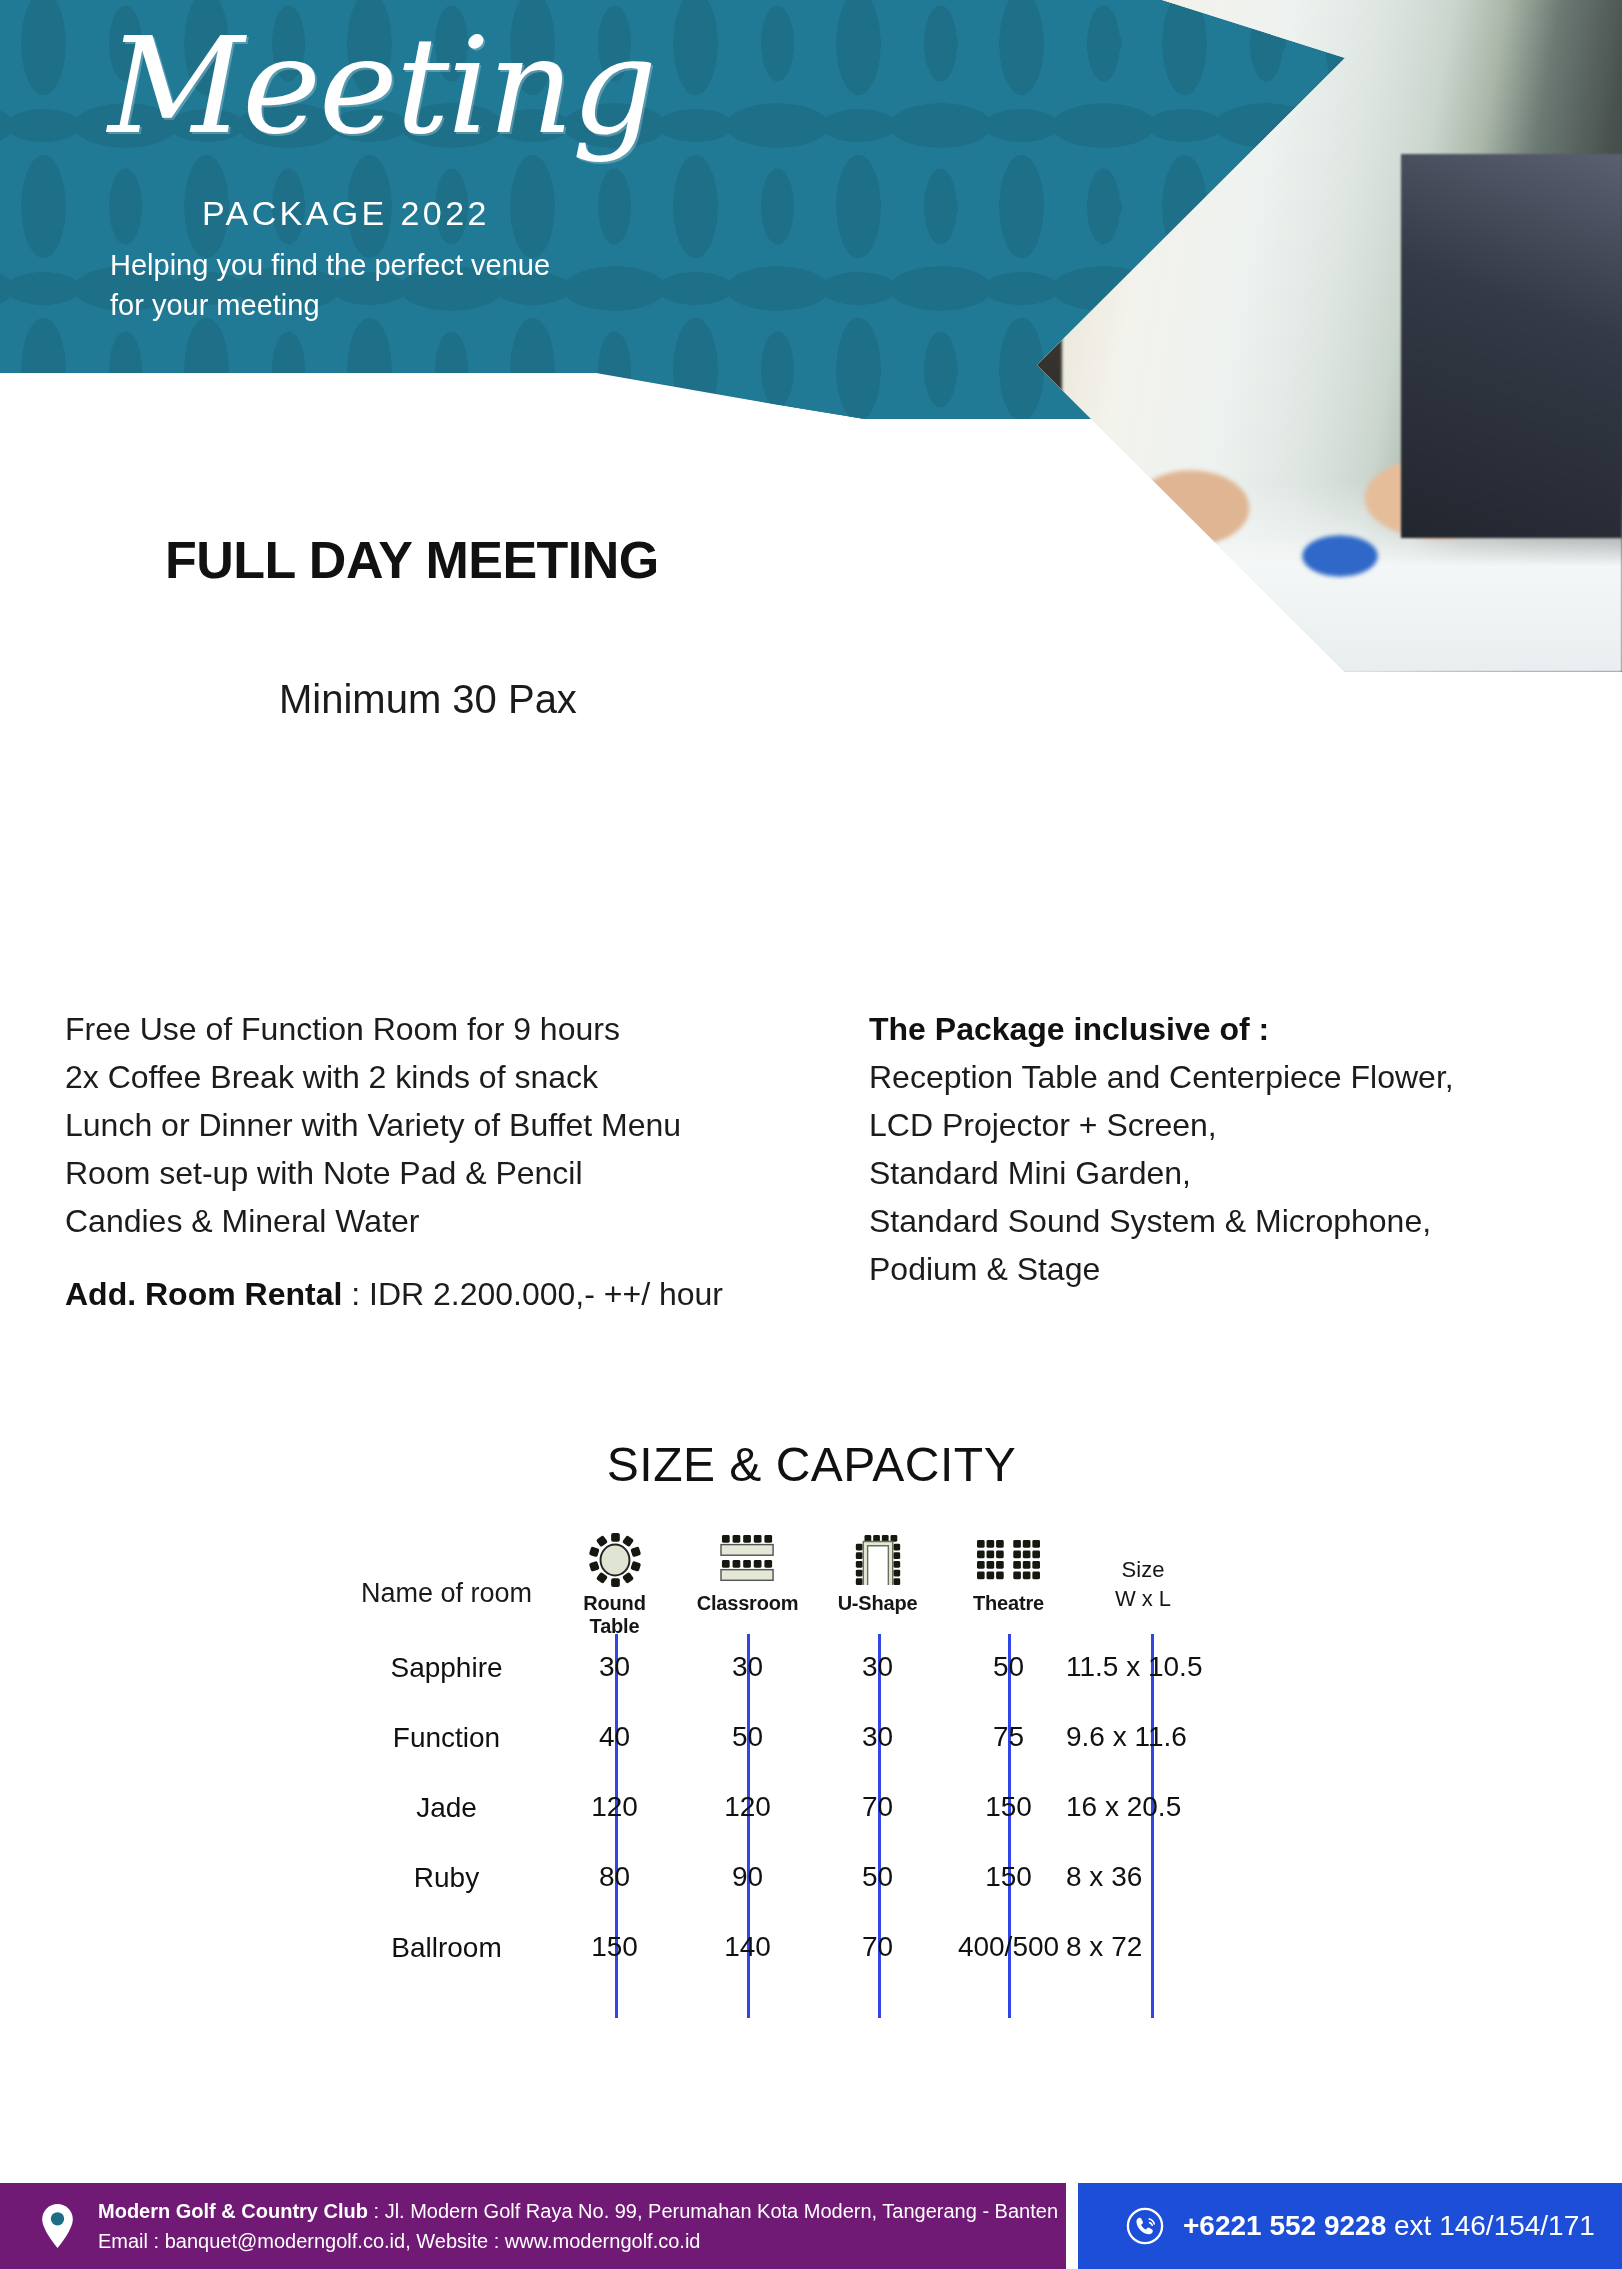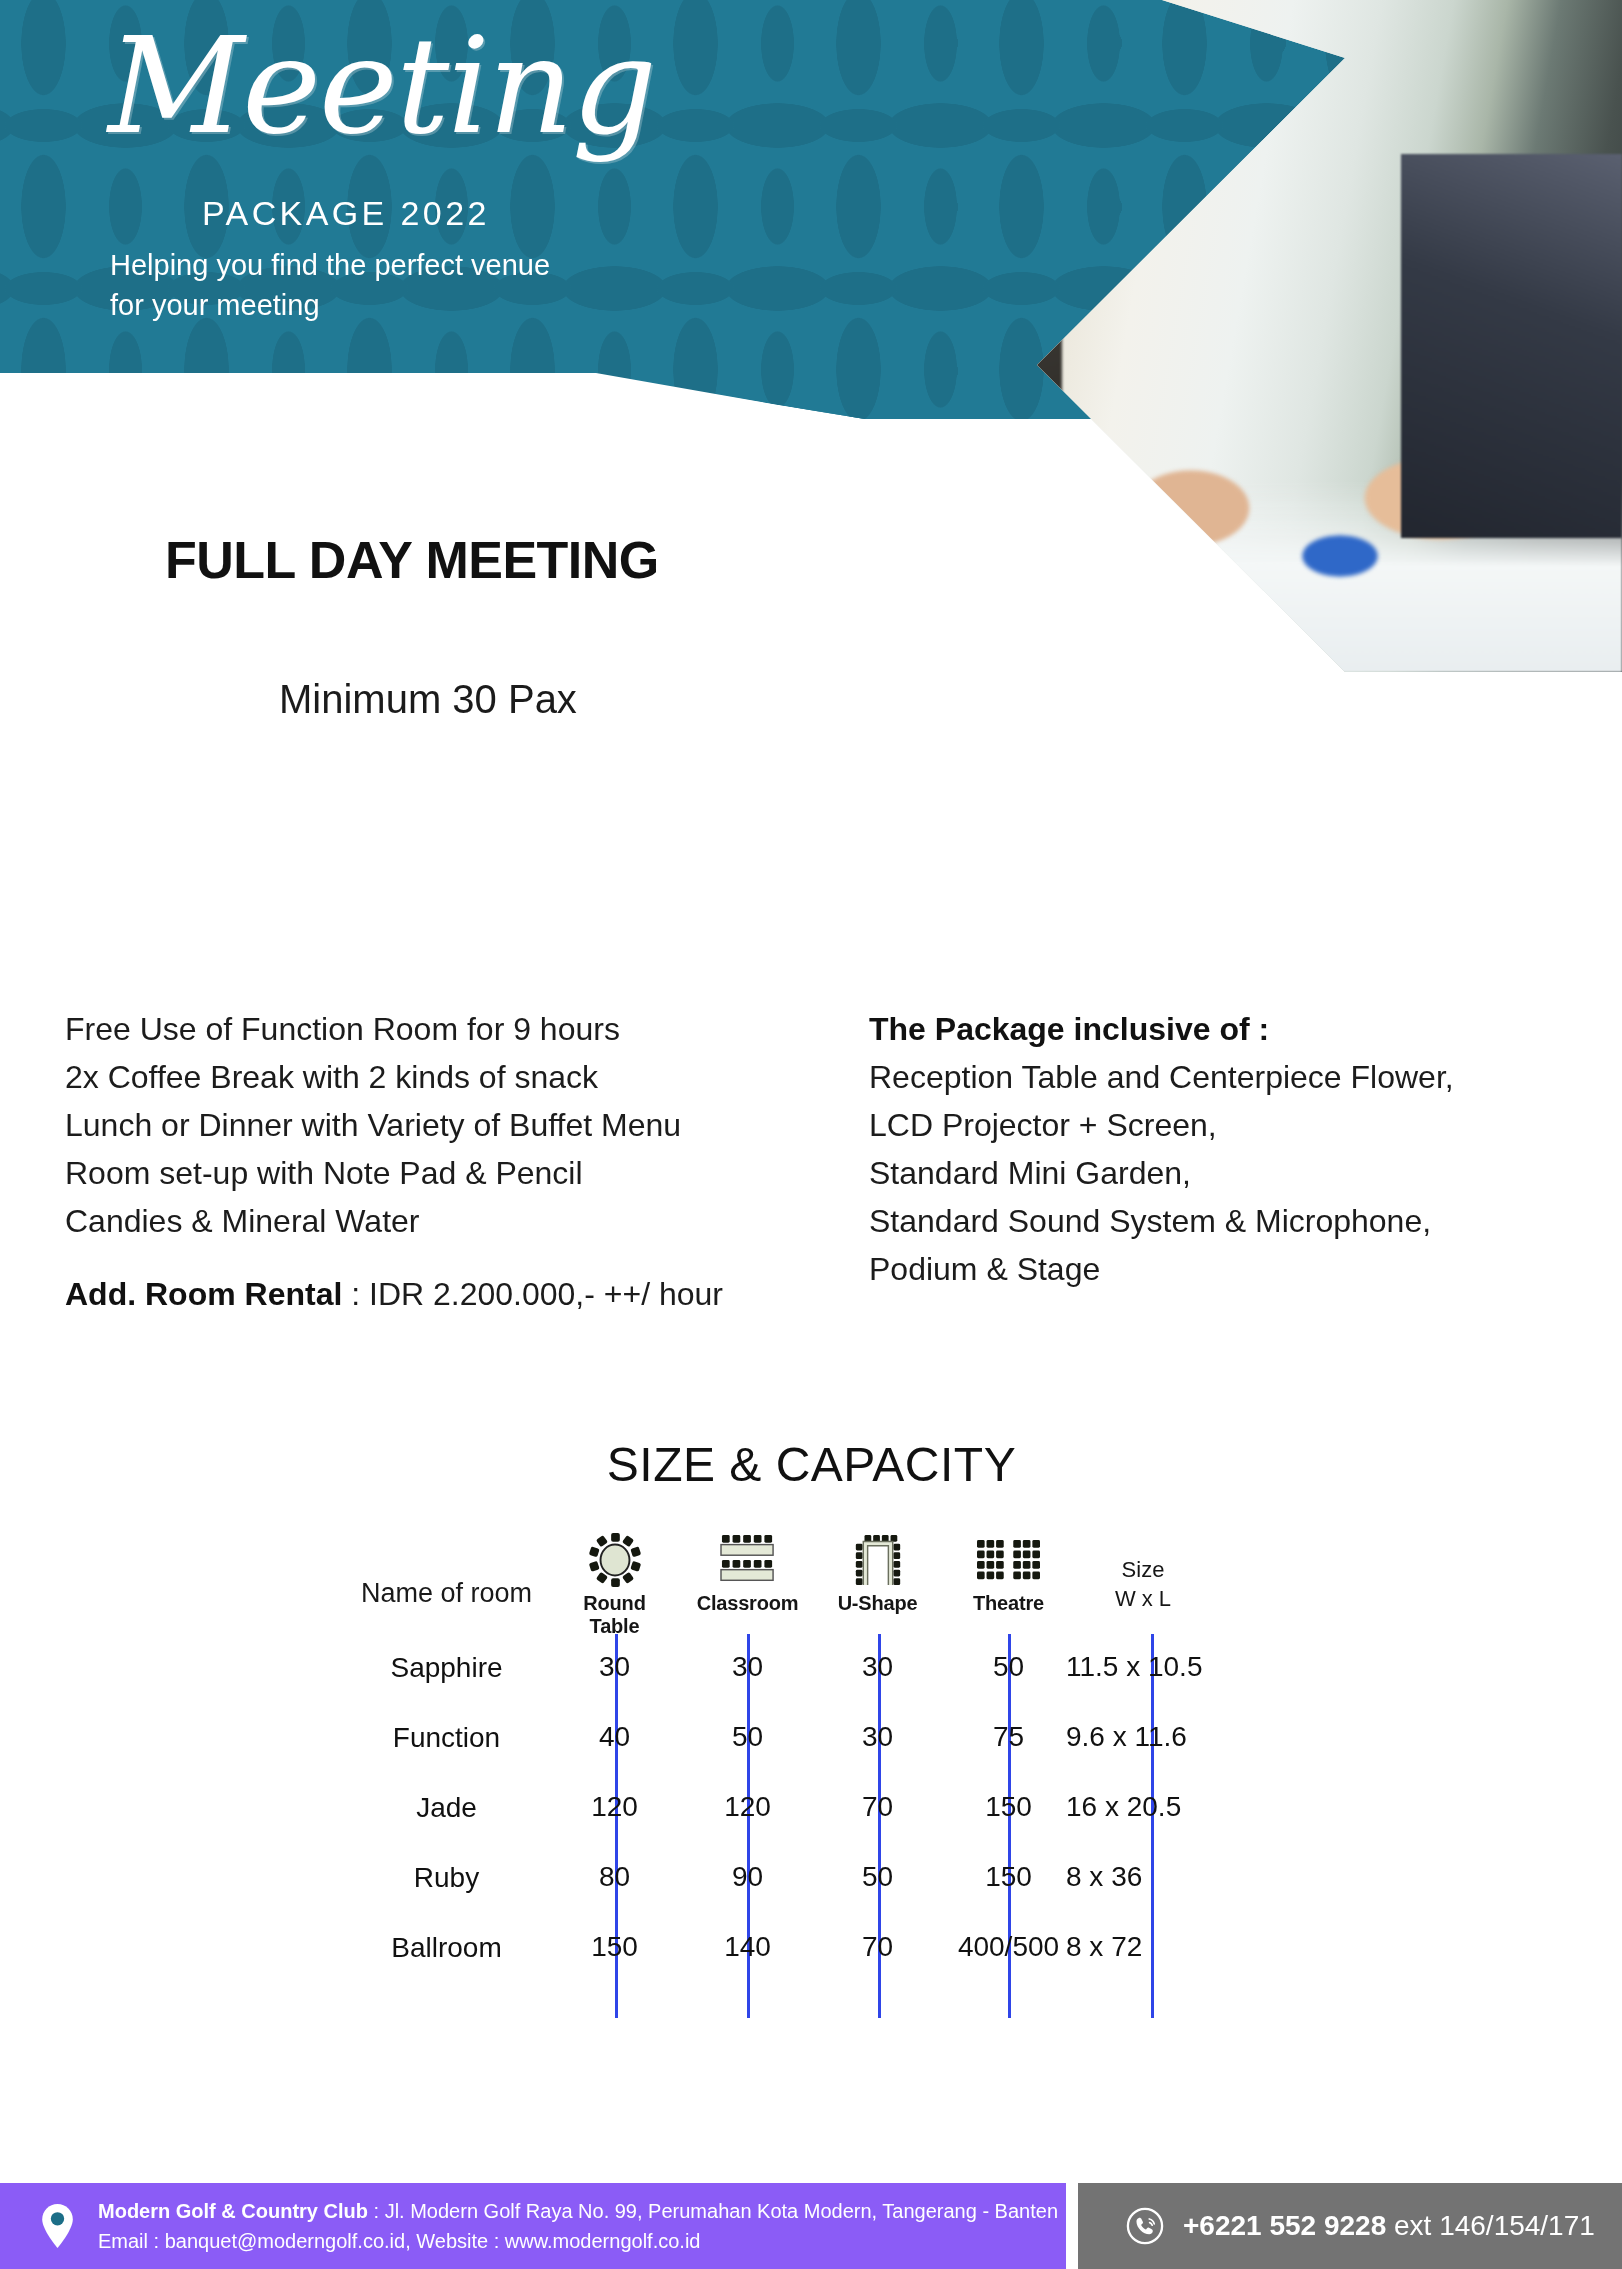--- a/index.html
+++ b/index.html
@@ -346,29 +346,29 @@
   .footer {
     position: absolute;
     left: 0; top: 2183px;
     width: 1623px;
     height: 86px;
   }
   .footer-left {
     position: absolute;
     left: 0; top: 0;
     width: 1066px; height: 86px;
-    background: #8b5cf6;
+    background: #701a75;
     display: flex;
     align-items: center;
   }
   .footer-right {
     position: absolute;
     left: 1078px; top: 0;
     width: 545px; height: 86px;
-    background: #737373;
+    background: #1d4ed8;
     display: flex;
     align-items: center;
   }
   .pin-icon {
     margin-left: 42px;
     width: 31px; height: 44px;
     flex: 0 0 auto;
   }
   .footer-addr {
     margin-left: 25px;

